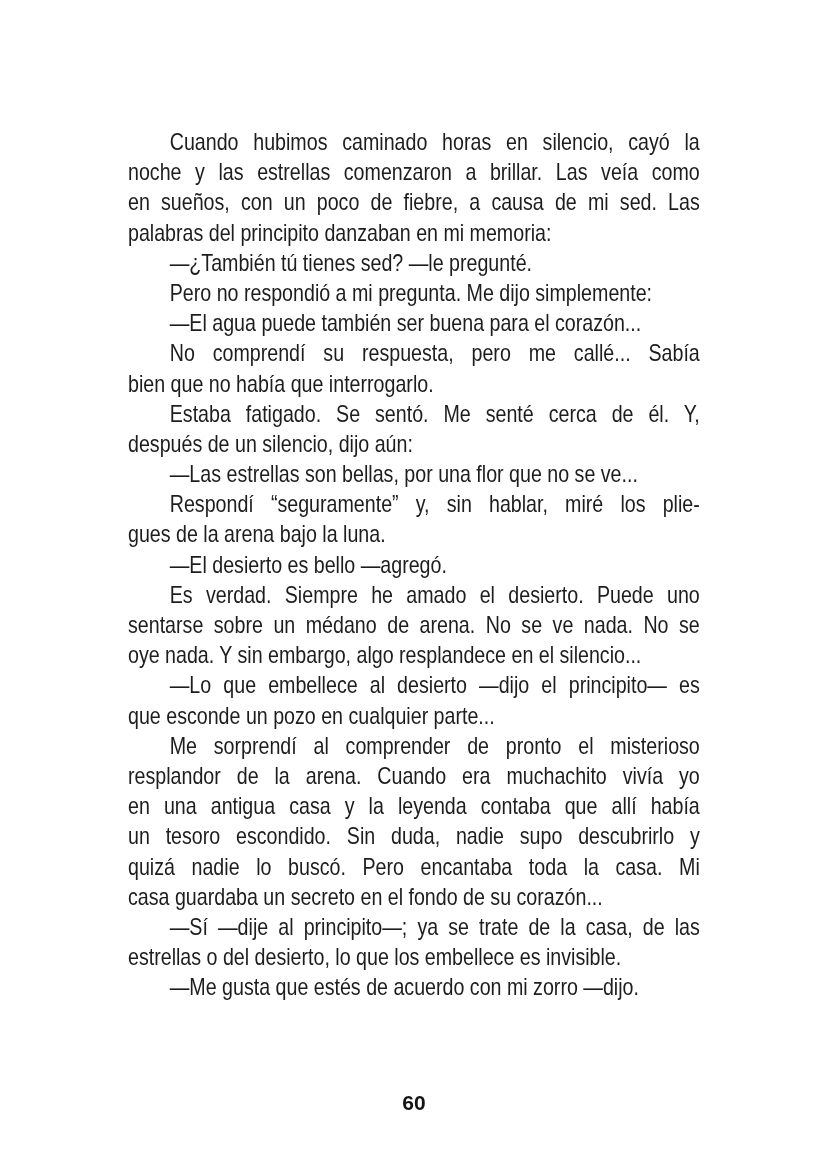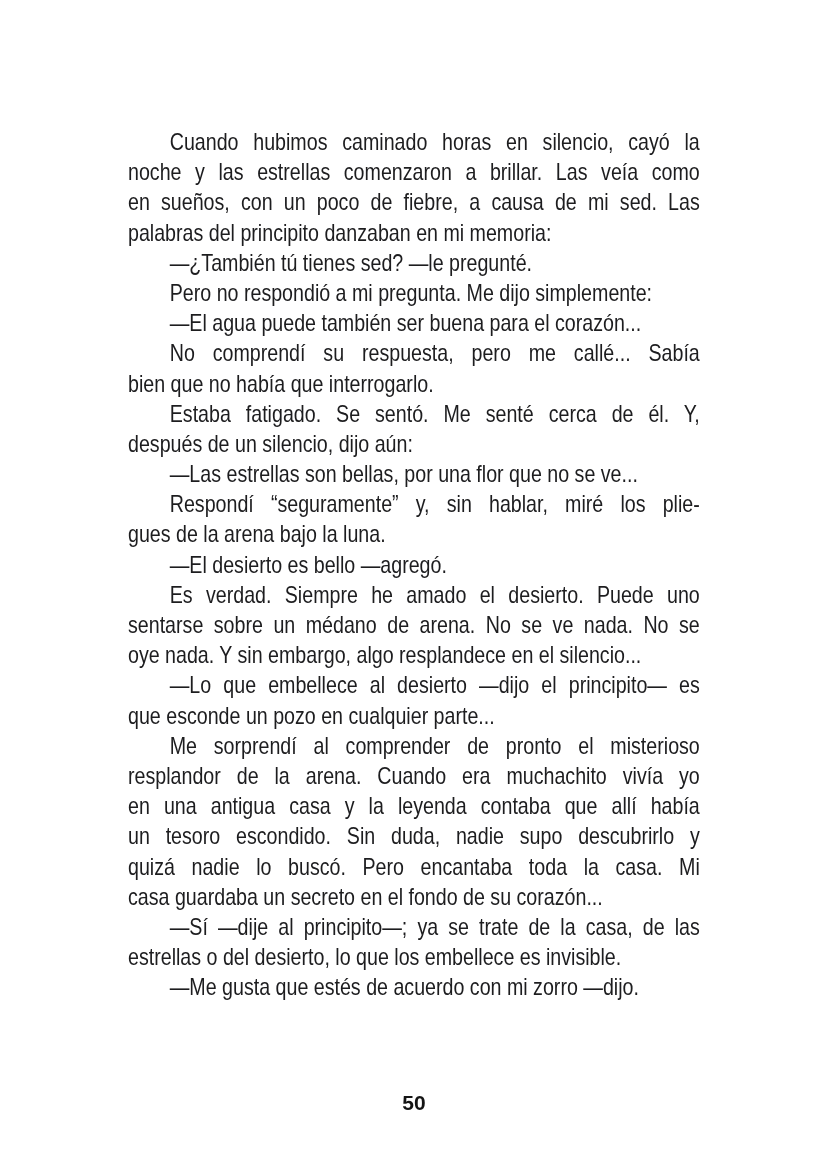--- a/index.html
+++ b/index.html
@@ -80,14 +80,14 @@
       <div class="line indent justify">Me sorprendí al comprender de pronto el misterioso</div>
       <div class="line justify">resplandor de la arena. Cuando era muchachito vivía yo</div>
       <div class="line justify">en una antigua casa y la leyenda contaba que allí había</div>
       <div class="line justify">un tesoro escondido. Sin duda, nadie supo descubrirlo y</div>
       <div class="line justify">quizá nadie lo buscó. Pero encantaba toda la casa. Mi</div>
       <div class="line">casa guardaba un secreto en el fondo de su corazón...</div>
       <div class="line indent justify">—Sí —dije al principito—; ya se trate de la casa, de las</div>
       <div class="line">estrellas o del desierto, lo que los embellece es invisible.</div>
       <div class="line indent">—Me gusta que estés de acuerdo con mi zorro —dijo.</div>
     </div>
-  <div class="page-number">50</div>
+  <div class="page-number">60</div>
 </div>
 
 </body></html>

